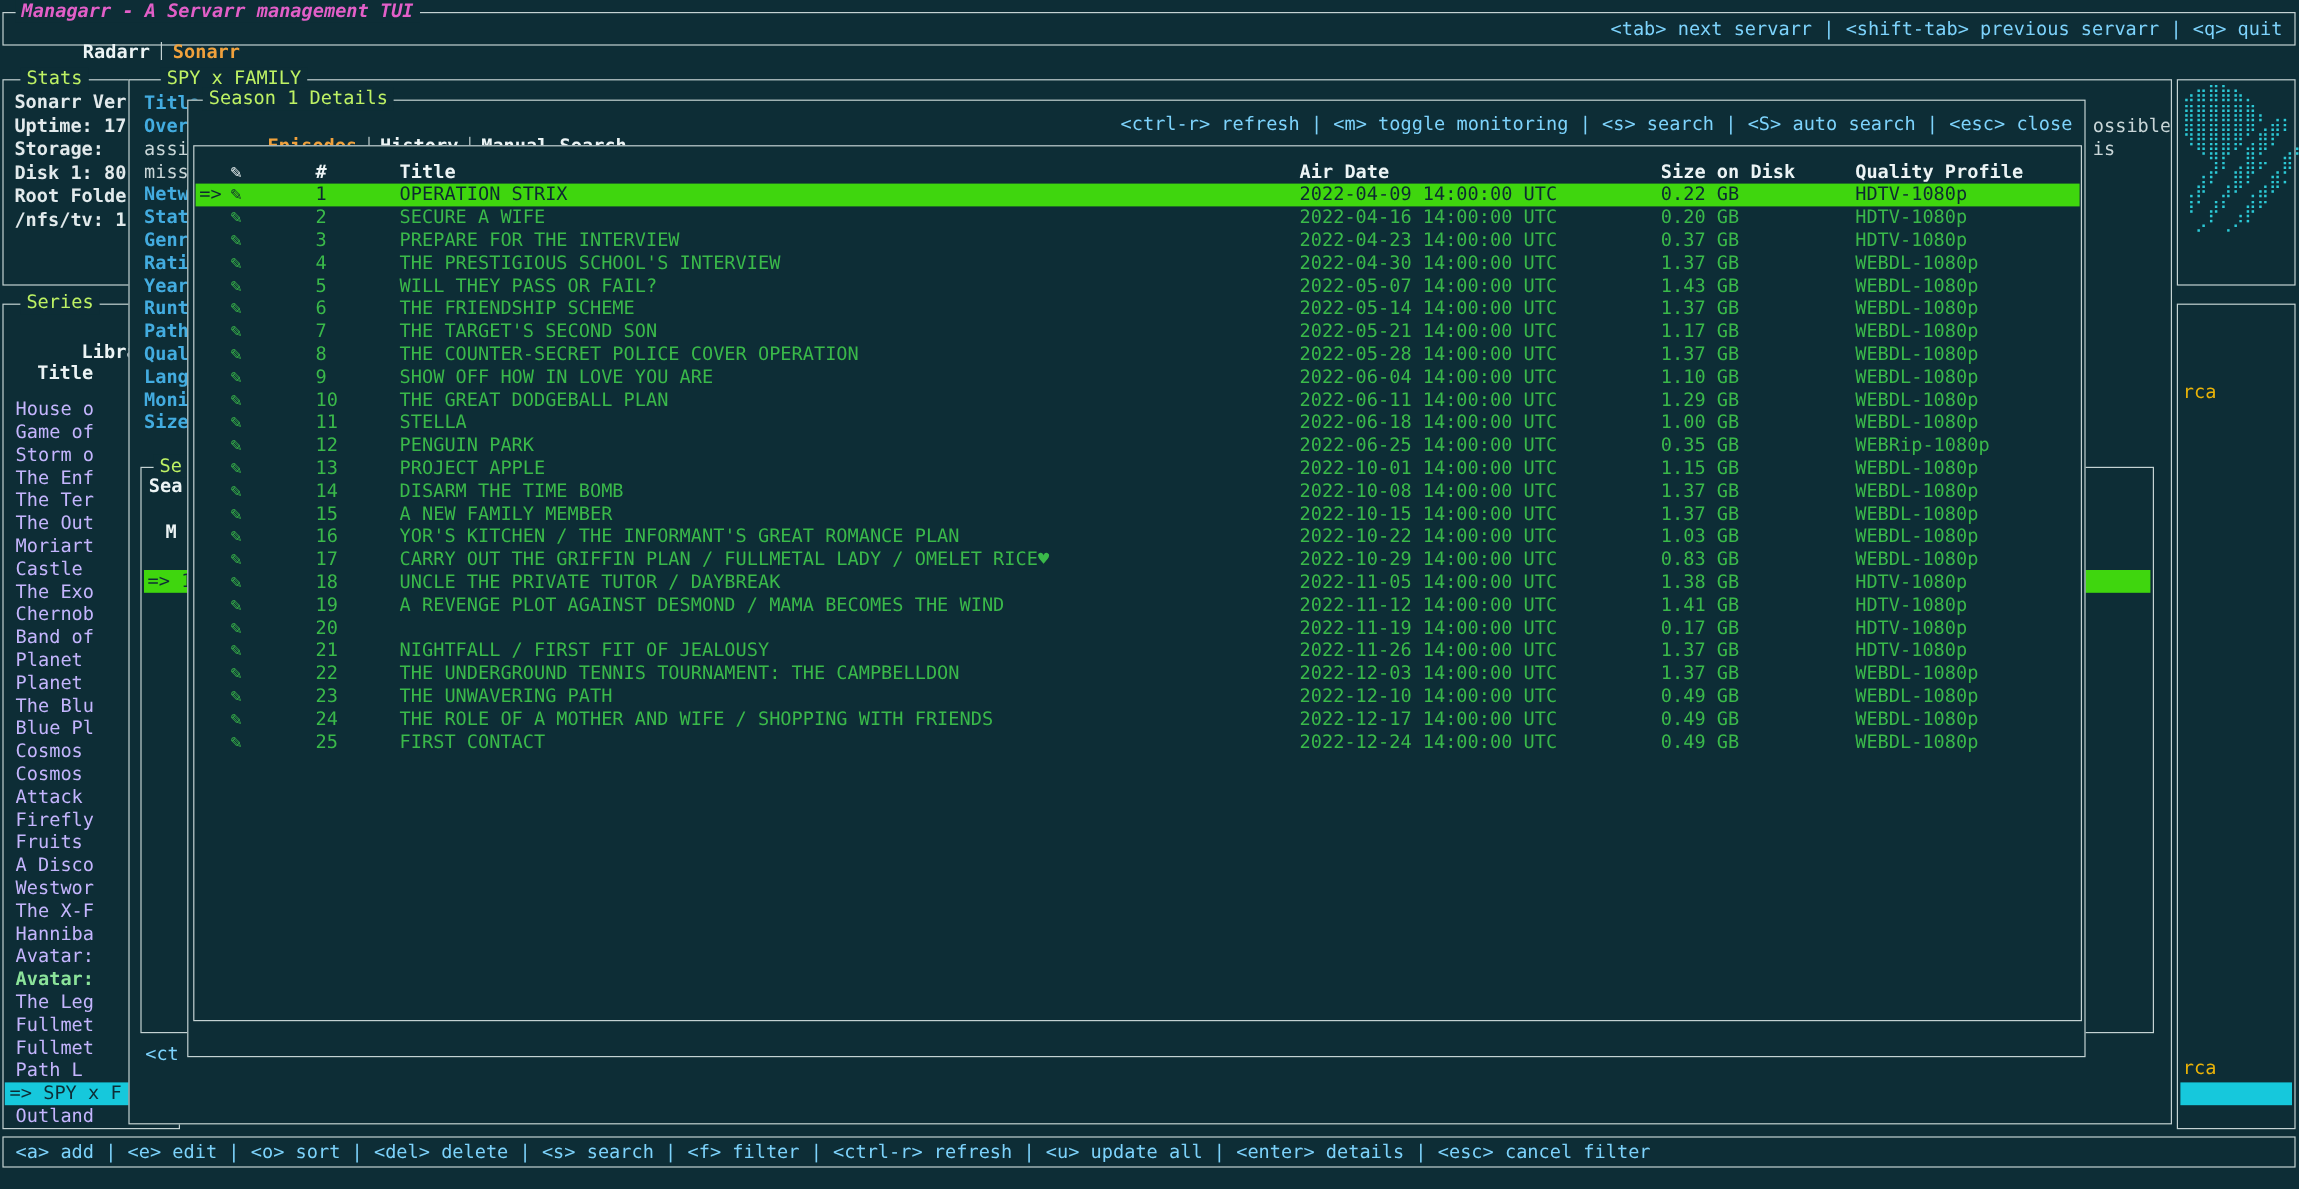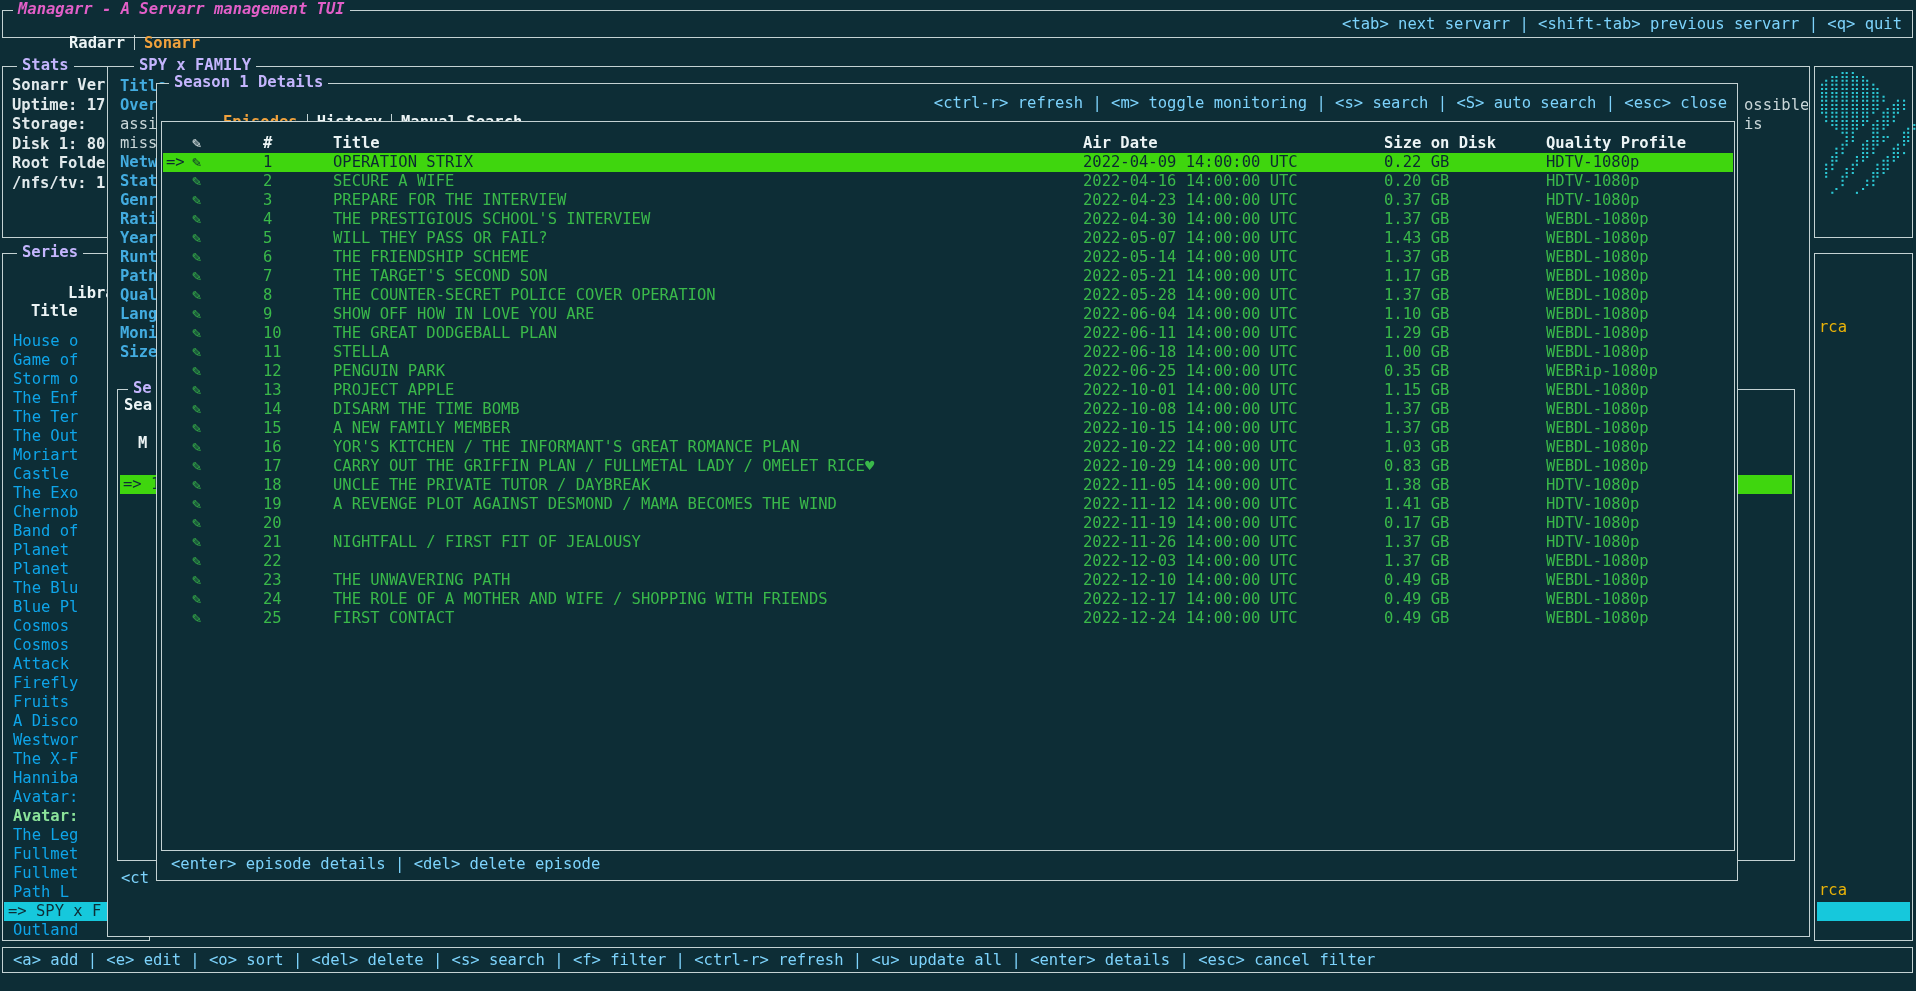--- a/index.html
+++ b/index.html
@@ -1,21 +1,21 @@
 <!DOCTYPE html>
 <html><head>
 <meta charset="utf-8">
 <style>
   *{margin:0;padding:0;box-sizing:border-box}
   html,body{background:#05161c}
   .screen{position:relative;width:1916px;height:991px;background:#0d2d36;overflow:hidden;
           font-family:"DejaVu Sans Mono",monospace;font-size:15.5px;line-height:19px;color:#d6e0e2}
   .box{position:absolute;border:1px solid #c4d2d3;background:#0d2d36}
   .box-title{position:absolute;top:-11px;left:14px;background:#0d2d36;padding:0 5px;
-             font-weight:bold;color:#c4b5fd;white-space:pre}
+             font-weight:normal;color:#bef264;white-space:pre}
   .t{position:absolute;white-space:pre}
   .key{color:#7dd3fc}
   .magenta{color:#e25fc8;font-style:italic}
   .orange{color:#f0a13c}
   .boldw{font-weight:bold;color:#ecf4f5}
   .green{color:#eab308}
   .vsep{display:inline-block;width:1px;height:15px;background:#c4d2d3;margin:0 9px;vertical-align:-2px}
 
   
   #top-bar,#bottom-bar{z-index:3}
@@ -28,21 +28,21 @@
   #bottom-bar{left:2px;top:947px;width:1911px;height:26px}
 
   
   #stats-box{left:2px;top:66px;width:148px;height:172px}
   #stats-lines{position:absolute;left:9px;top:9px;font-weight:bold;color:#e2eaec}
   .stats-line{height:19.5px;white-space:pre;overflow:hidden}
 
   
   #series-box{left:2px;top:253px;width:148px;height:688px}
   #series-list{position:absolute;left:1px;right:1px;top:78px}
-  .series-item{height:19px;padding-left:9px;color:#0ea5e9;white-space:pre;overflow:hidden}
+  .series-item{height:19px;padding-left:9px;color:#c4b5fd;white-space:pre;overflow:hidden}
   .series-item.bright{font-weight:bold;color:#8be39a}
   .series-item.selected{background:#16c8dc;color:#0d2d36;padding-left:4px}
 
   
   #series-details-popup{left:107px;top:66px;width:1703px;height:871px}
   #spy-frags{position:absolute;left:12px;top:10px;width:46px;overflow:hidden}
   .frag-line{height:19px;white-space:pre}
   .frag-line.label{color:#43ace0;font-weight:bold}
   .frag-line.plain{color:#c9d6d8}
   #spy-right-frags{position:absolute;left:1636px;top:29px;width:64px;overflow:hidden;color:#c9d6d8}
@@ -373,20 +373,21 @@
           <span class="col-num">21</span>
           <span class="col-title">NIGHTFALL / FIRST FIT OF JEALOUSY</span>
           <span class="col-air">2022-11-26 14:00:00 UTC</span>
           <span class="col-size">1.37 GB</span>
           <span class="col-quality">HDTV-1080p</span>
         </div>
           <div class="ep-row" style="">
           <span class="col-prefix"></span>
           <span class="col-pencil">✎</span>
           <span class="col-num">22</span>
+          <span class="col-title">THE UNDERGROUND TENNIS TOURNAMENT: THE CAMPBELLDON</span>
           <span class="col-air">2022-12-03 14:00:00 UTC</span>
           <span class="col-size">1.37 GB</span>
           <span class="col-quality">WEBDL-1080p</span>
         </div>
           <div class="ep-row" style="">
           <span class="col-prefix"></span>
           <span class="col-pencil">✎</span>
           <span class="col-num">23</span>
           <span class="col-title">THE UNWAVERING PATH</span>
           <span class="col-air">2022-12-10 14:00:00 UTC</span>
@@ -407,21 +408,20 @@
           <span class="col-pencil">✎</span>
           <span class="col-num">25</span>
           <span class="col-title">FIRST CONTACT</span>
           <span class="col-air">2022-12-24 14:00:00 UTC</span>
           <span class="col-size">0.49 GB</span>
           <span class="col-quality">WEBDL-1080p</span>
         </div>
       </div>
     </div>
 
-    <div class="t key" style="left:14px;top:771px">&lt;enter&gt; episode details | &lt;del&gt; delete episode</div>
   </div>
 
   <div class="box" id="art-box">
     <pre class="art">⣠⣶⣿⣷⣦⡀⠀⠀⠀⠀
 ⣿⣿⣿⣿⣿⣿⡄⢀⡀⠀
 ⢿⣿⣿⣿⣿⠟⣴⡿⠃⠀
 ⠈⠻⣿⡿⠋⣾⠟⠁⣠⠆
 ⠀⢀⡼⠃⣴⡿⠋⣠⠟⠀
 ⢀⡾⠁⣰⠟⢁⣴⠟⠁⠀
 ⠸⠁⡼⠃⢀⡾⠋⠀⠀⠀

